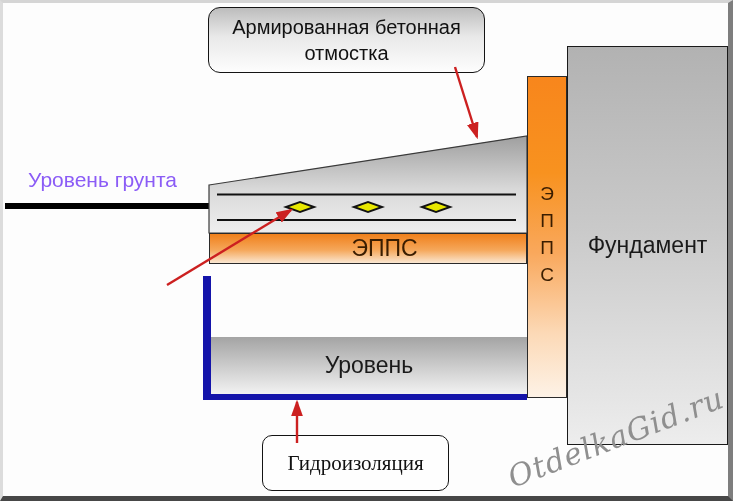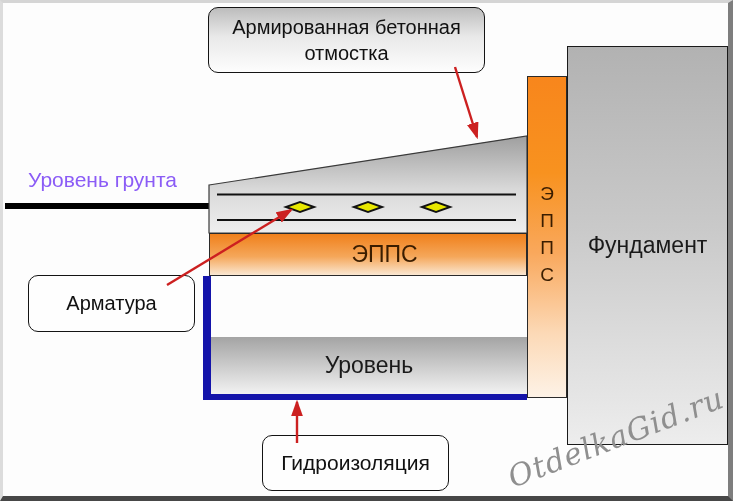--- a/index.html
+++ b/index.html
@@ -11,25 +11,25 @@
   }
   .abs{position:absolute;}
   svg{display:block;}
 
   
   .callout{
     position:absolute;box-sizing:border-box;border:1.5px solid #141414;border-radius:12px;
     display:flex;flex-direction:column;align-items:center;justify-content:center;
     color:#111;text-align:center;z-index:4;
   }
-  .callout.grad{background:linear-gradient(180deg,#BDBDBD 0%,#E9E9E9 45%,#FDFDFD 100%);border-radius:10px;}
+  .callout.grad{background:linear-gradient(180deg,#BDBDBD 0%,#E9E9E9 45%,#FDFDFD 100%);}
   .callout.white{background:#FEFEFE;border-width:1.3px;border-radius:10px;}
   .box-blind{left:205px;top:4px;width:277px;height:66px;font-size:20px;line-height:26px;}
   .box-rebar{left:25px;top:272px;width:167px;height:57px;font-size:20px;}
-  .box-water{left:259px;top:432px;width:187px;height:56px;font-size:21px;}
+  .box-water{left:259px;top:432px;width:187px;height:56px;font-size:21px;font-family:Liberation Serif, serif;}
 
   
   .ground-label{left:25px;top:165px;font-size:21px;color:#8b5cf6;z-index:2;}
 
   
   .foundation{
     left:564px;top:43px;width:161px;height:399px;box-sizing:border-box;
     background:linear-gradient(180deg,#B2B2B2 0%,#C9C9C9 45%,#EDEDED 100%);
     border:1px solid #1a1a1a;display:flex;align-items:center;justify-content:center;
     font-size:23px;color:#1a1a1a;z-index:1;
@@ -46,21 +46,21 @@
     font-size:19px;line-height:27px;color:#3A1D00;
   }
   .xps-strip .letters span{display:block;}
 
   
   .layer{
     position:absolute;box-sizing:border-box;display:flex;align-items:center;justify-content:center;
     font-size:23px;color:#2a1a05;z-index:2;
   }
   .layer-xps{
-    left:206px;top:230px;width:318px;height:43px;
+    left:206px;top:230px;width:318px;height:31px;
     background:linear-gradient(180deg,#F0801B 0%,#F5A75A 55%,#FAE7D2 100%);
     border:1px solid #2a2a2a;color:#3A1D00;padding-left:33px;
   }
   .layer-sand{
     left:208px;top:273px;width:316px;height:61px;
     background:linear-gradient(180deg,#FFFF42 0%,#FFFC9E 55%,#FFFDEE 100%);
     border-top:1px solid #333;border-bottom:6px solid #1414AA;color:#222;
   }
   .layer-gravel{
     left:208px;top:334px;width:316px;height:63px;
@@ -138,23 +138,20 @@
   </div>
 
   <div class="abs water-left"></div>
 
   <div class="abs ground-label">Уровень грунта</div>
 
   <div class="callout grad box-blind">
     <div>Армированная бетонная</div>
     <div>отмостка</div>
   </div>
-  <div class="callout white box-rebar">
-    <div>Арматура</div>
-  </div>
   <div class="callout white box-water">
     <div>Гидроизоляция</div>
   </div>
 
   <svg class="abs svg-top" width="725" height="493" viewBox="0 0 725 493">
     <defs>
       <marker id="arrowRed" markerWidth="7" markerHeight="5" refX="6" refY="2.5" orient="auto">
         <path d="M0,0 L7,2.5 L0,5 Z" fill="#CC2020"></path>
       </marker>
     </defs>

